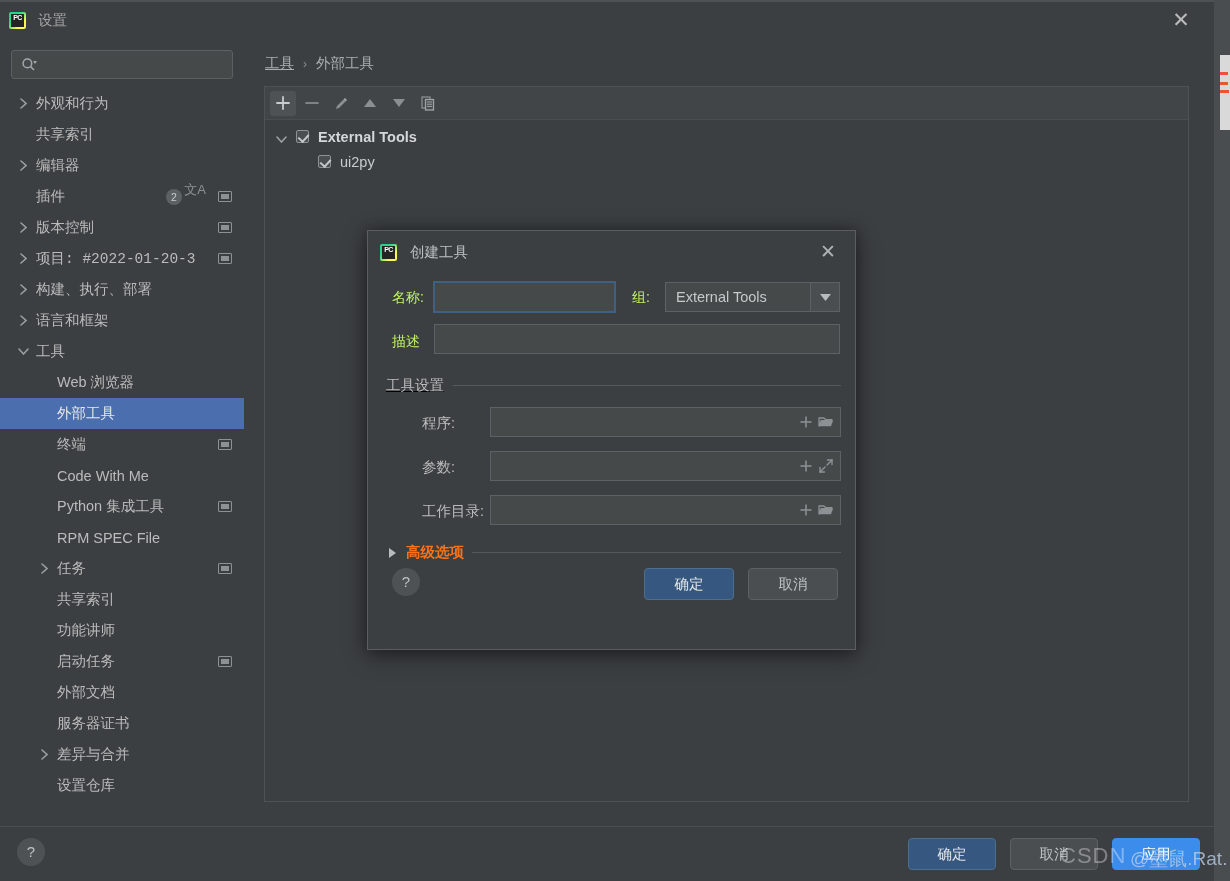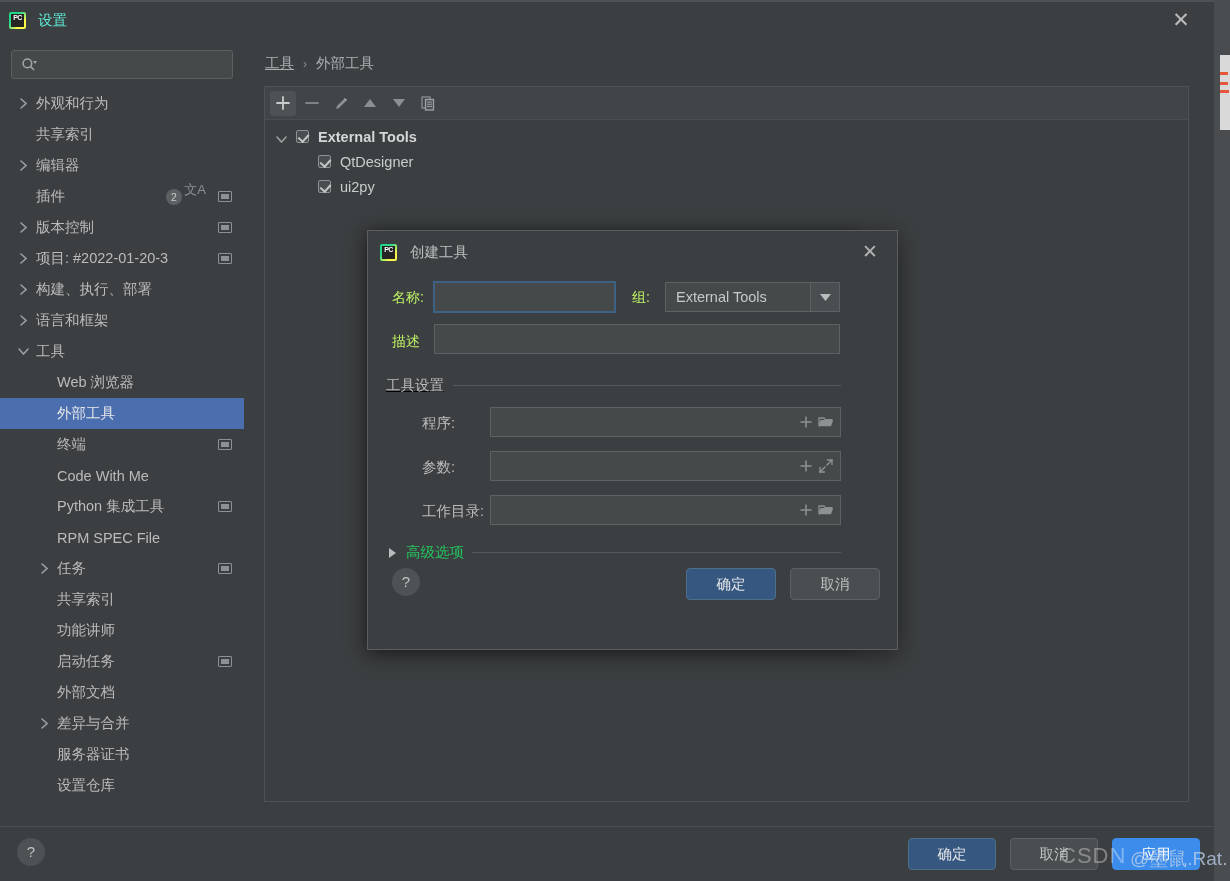--- a/index.html
+++ b/index.html
@@ -26,21 +26,21 @@
     width:17px; height:17px; position:relative; border-radius:2px; overflow:hidden; flex:none;
     background: linear-gradient(135deg,#21D789 0%, #21D789 28%, #3DDC84 40%, #FCF84A 72%, #FCF84A 100%);
   }
   .app-icon::after{
     content:""; position:absolute; left:2px; top:2px; width:13px; height:13px; background:#242424;
   }
   .app-icon-txt{
     position:absolute; left:0; top:2px; width:17px; text-align:center; z-index:3;
     font-size:7px; color:#fff; font-family:"Liberation Sans",sans-serif; font-weight:bold; letter-spacing:-0.5px;
   }
-  .win-title { margin-left:12px; font-size:14.5px; color:#5eead4; }
+  .win-title { margin-left:12px; font-size:14.5px; color:#a3a3a3; }
   .win-close {
     position:absolute; right:22px; top:10px; width:22px; height:22px; color:#BBBBBB;
     font-size:21px; line-height:20px; text-align:center; font-family:"Liberation Sans",sans-serif; cursor:default;
   }
 
   
   .body { position:absolute; left:0; top:41px; width:1214px; height:785px; }
 
   
   .sidebar { position:absolute; left:0; top:0; width:244px; height:785px; background:#3C3F41; }
@@ -67,21 +67,21 @@
   .tree-label { white-space:nowrap; }
   .row-badge {
     position:absolute; right:62px; top:8px; width:16px; height:16px; border-radius:50%;
     background:#5C6164; color:#C8CBCC; font-size:10.5px; line-height:16px; text-align:center;
   }
   .row-trans { position:absolute; right:38px; top:1px; color:#8B9093; font-size:13px; line-height:15px;}
   .row-chip { position:absolute; right:12px; top:10px; width:14px; height:11px; border:1px solid #8D9194; border-radius:1px; }
   .row-chip::after { content:""; position:absolute; left:2px; top:2px; width:8px; height:5px; background:#8D9194; }
 
   
-  .d0 .arrow { left:16px; } .d0 .tree-label { margin-left:36px; }
+  .d0 .arrow { left:16px; } .d0 .tree-label { margin-left:36px;font-family:Liberation Mono, monospace; }
   .d0.noarrow .tree-label { margin-left:36px; }
   .d1 .arrow { left:37px; } .d1 .tree-label { margin-left:57px; }
   .d1.noarrow .tree-label { margin-left:57px; }
 
   
   .content { position:absolute; left:244px; top:0; width:970px; height:785px; background:#3C3F41; }
   .crumbs { padding:13px 0 0 21px; font-size:14.5px; color:#A9AEB0; display:flex; align-items:center; gap:9px;}
   .crumb-link { color:#A9AEB0; text-decoration:underline; cursor:default;}
   .crumb-sep { color:#8A8F91; font-size:12px; }
   .crumb-cur { color:#A9AEB0; }
@@ -123,21 +123,21 @@
     font-family:"Liberation Sans",sans-serif;
   }
   .btn-primary { background:#365880; border:1px solid #4C708C; color:#E4E6E7; }
   .btn-default { background:#4A4E50; border:1px solid #5D6164; color:#BFC2C3; }
   .btn-blue { background:#3C8CEB; border:1px solid #3C8CEB; color:#FFFFFF; }
   .bottom-actions { position:absolute; right:14px; top:11px; display:flex; gap:14px; }
 
   
   .modal-shadow { position:absolute; left:367px; top:229px; width:490px; height:422px; background:rgba(0,0,0,0.22); filter:blur(6px); }
   .modal {
-    position:absolute; left:367px; top:230px; width:531px; height:420px;
+    position:absolute; left:367px; top:230px; width:489px; height:420px;
     background:#3C3F41; border:1px solid #5A5E60;
     box-shadow: 0 5px 22px rgba(0,0,0,.45);
   }
   .modal-title {
     height:43px; display:flex; align-items:center; padding-left:12px; position:relative;
   }
   .modal-title-txt { margin-left:13px; font-size:14.5px; color:#BEC1C2; }
   .modal-close {
     position:absolute; right:16px; top:10px; width:22px; height:22px; text-align:center;
     font-size:19px; line-height:21px; color:#AFB2B3; cursor:default;
@@ -178,21 +178,21 @@
   .field-in {
     position:absolute; left:104px; top:0; width:351px; height:30px;
     background:#45494A; border:1px solid #5E6163; outline:none; color:#CFD2D3; font-size:14px;
     padding:0 56px 0 7px; font-family:"Liberation Sans",sans-serif;
   }
   .field-ic1 { position:absolute; right:28px; top:8px; width:14px; height:14px; }
   .field-ic2 { position:absolute; right:7px; top:7px; width:16px; height:16px; }
 
   .adv { position:absolute; left:18px; top:312px; width:455px; display:flex; align-items:center; gap:8px;}
   .adv-arrow { width:12px; height:12px; display:flex; align-items:center; justify-content:center;}
-  .adv-txt { color:#22c55e; font-size:14.5px; white-space:nowrap;}
+  .adv-txt { color:#f97316; font-size:14.5px; white-space:nowrap;font-weight:bold;}
 
   .modal-help {
     position:absolute; left:24px; top:337px; width:28px; height:28px; border-radius:50%;
     background:#4E5254; color:#BFC2C3; font-size:15px; text-align:center; line-height:28px; cursor:default;
   }
   .modal-actions { position:absolute; right:17px; top:337px; display:flex; gap:14px;}
   .modal-actions .btn { min-width:90px; }
 
   
   .wm { position:absolute; left:1060px; top:843px; font-size:22px; color:rgba(255,255,255,0.35); letter-spacing:1px; font-family:"Liberation Sans",sans-serif; pointer-events:none; }
@@ -339,30 +339,30 @@
             <div class="tree-row d1 noarrow">
               <span class="tree-label">功能讲师</span>
             </div>
             <div class="tree-row d1 noarrow">
               <span class="tree-label">启动任务</span>
               <span class="row-chip"></span>
             </div>
             <div class="tree-row d1 noarrow">
               <span class="tree-label">外部文档</span>
             </div>
+            <div class="tree-row d1 noarrow">
+              <span class="tree-label">服务器证书</span>
+            </div>
             <div class="tree-row d1">
               <span class="arrow">
                 <svg width="7" height="11" viewBox="0 0 7 11">
                   <path d="M1 1 L6 5.5 L1 10" fill="none" stroke="#9B9FA1" stroke-width="1.6" stroke-linecap="round"></path>
                 </svg>
               </span>
               <span class="tree-label">差异与合并</span>
-            </div>
-            <div class="tree-row d1 noarrow">
-              <span class="tree-label">服务器证书</span>
             </div>
             <div class="tree-row d1 noarrow">
               <span class="tree-label">设置仓库</span>
             </div>
           </div>
       </div>
 
       <div class="content">
         <div class="crumbs">
           <span class="crumb-link">工具</span>
@@ -418,24 +418,20 @@
                 </span>
               </div>
             </div>
           <div class="tool-tree" id="tool-tree">
               <div class="tt-row tt-root">
                 <span class="tt-arrow"><svg width="11" height="7" viewBox="0 0 11 7">
                     <path d="M1 1 L5.5 6 L10 1" fill="none" stroke="#9B9FA1" stroke-width="1.6" stroke-linecap="round"></path>
                   </svg></span>
                 <span class="cbx"></span>
                 <span class="tt-label">External Tools</span>
-              </div>
-              <div class="tt-row tt-child">
-                <span class="cbx"></span>
-                <span class="tt-label">QtDesigner</span>
               </div>
               <div class="tt-row tt-child">
                 <span class="cbx"></span>
                 <span class="tt-label">ui2py</span>
               </div>
             </div>
         </div>
       </div>
     </div>
 

